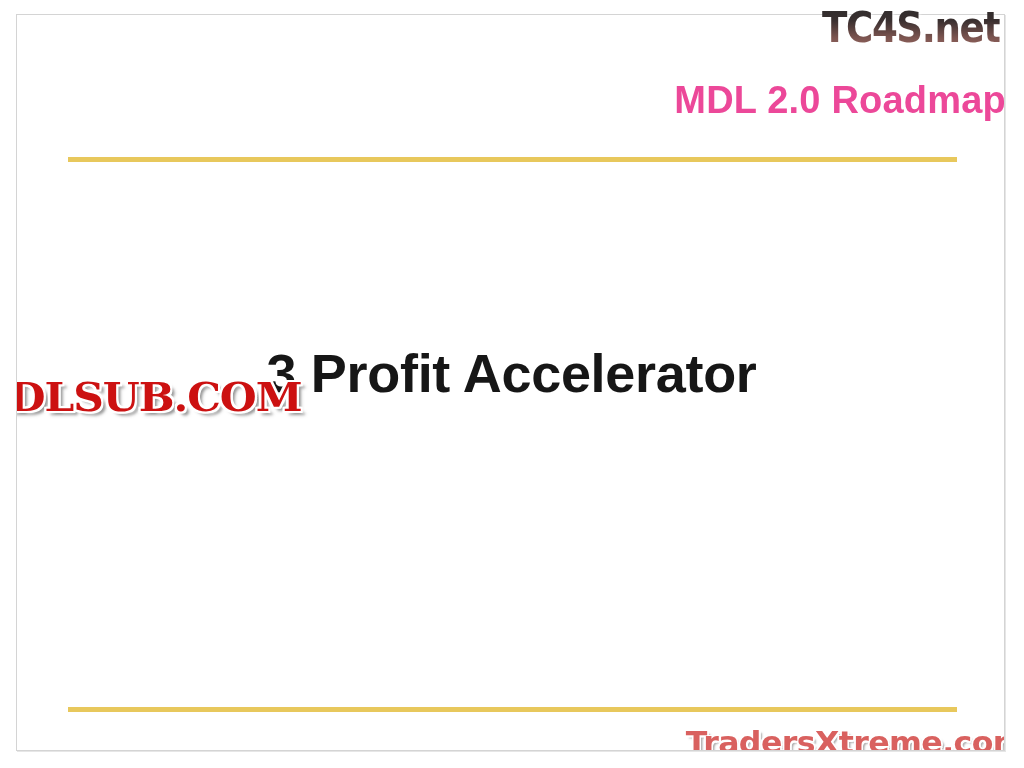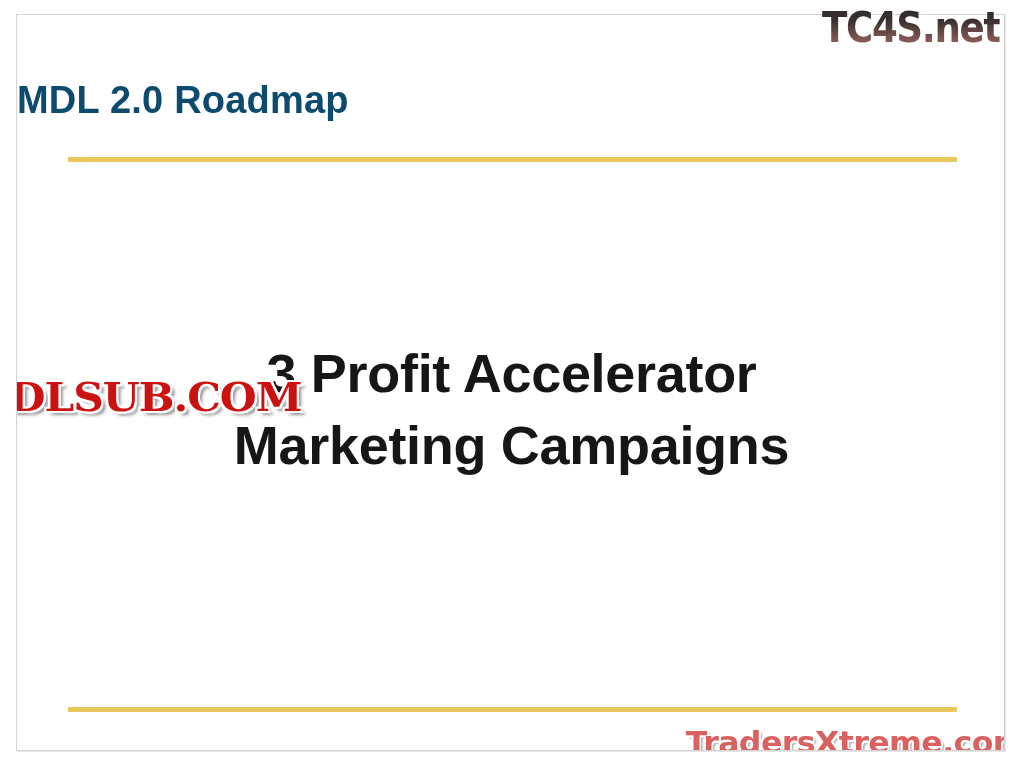--- a/index.html
+++ b/index.html
@@ -28,22 +28,22 @@
     box-shadow: 1px 1px 0 #e6e6e6;
     overflow: hidden;
   }
 
   
   #slide-title {
     position: absolute;
     left: 0;
     top: 64px;
     width: 989px;
-    text-align: left;
-    color: #0c4a6e;
+    text-align: right;
+    color: #ec4899;
     font-size: 38px;
     font-weight: bold;
     letter-spacing: 0.2px;
     line-height: 1.15;
     white-space: nowrap;
   }
 
   
   .gold-rule {
     position: absolute;
@@ -146,21 +146,20 @@
 <body>
 
 <div id="slide-canvas">
 
   <div id="slide-title">MDL 2.0 Roadmap</div>
 
   <div id="gold-rule-top" class="gold-rule"></div>
 
   <div id="body-heading">
     <span class="line">3 Profit Accelerator</span>
-    <span class="line">Marketing Campaigns</span>
   </div>
 
   <div id="watermark-dlsub">
     <span class="wm-text">DLSUB.COM</span>
   </div>
 
   <div id="gold-rule-bottom" class="gold-rule"></div>
 
   <div id="watermark-tradersxtreme">
     <span class="wm-text">TradersXtreme.com</span>

